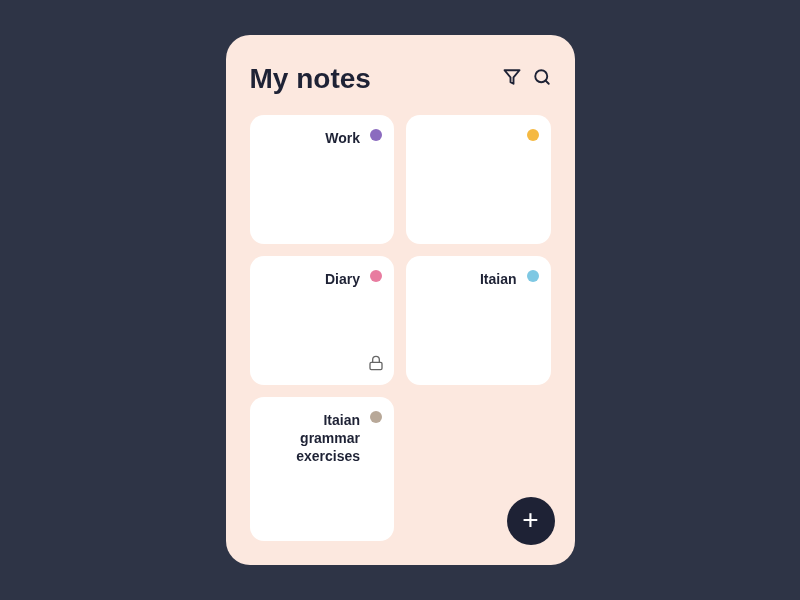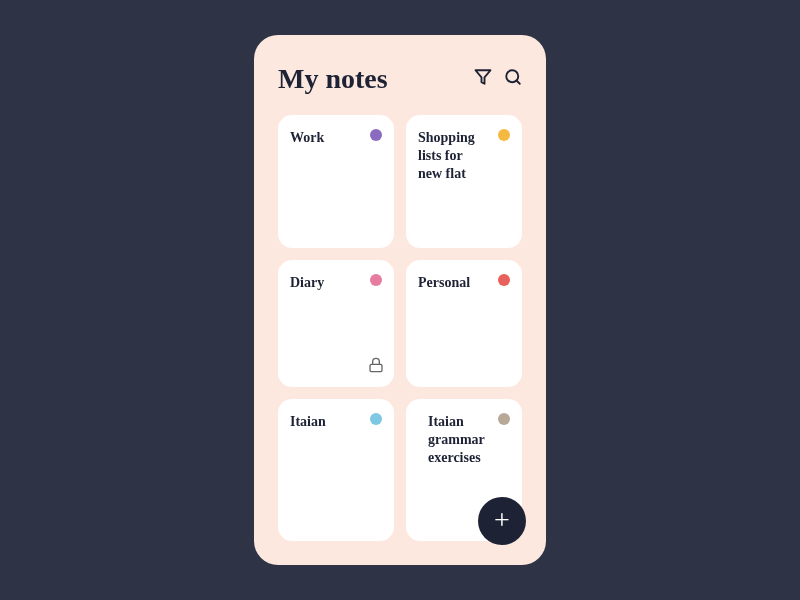--- a/index.html
+++ b/index.html
@@ -7,29 +7,28 @@
       width: 800px;
       height: 600px;
       background-color: #2e3446;
       display: flex;
       align-items: center;
       justify-content: center;
       font-family: -apple-system, BlinkMacSystemFont, 'Segoe UI', sans-serif;
       overflow: hidden;
     }
     .app-container {
-      width: 292px;
+      width: 349px;
       height: 530px;
       background-color: #fce8df;
       border-radius: 24px;
       padding: 28px 24px 24px;
       position: relative;
       display: flex;
       flex-direction: column;
-      font-family: Liberation Serif, serif;
     }
     .header {
       display: flex;
       align-items: center;
       justify-content: space-between;
       margin-bottom: 20px;
     }
     .header-title {
       font-size: 28px;
       font-weight: 800;
@@ -54,20 +53,21 @@
     .note-card {
       background: #ffffff;
       border-radius: 14px;
       padding: 14px 12px 12px;
       position: relative;
       cursor: pointer;
       min-height: 75px;
       display: flex;
       flex-direction: column;
       justify-content: flex-start;
+      text-align: right;
     }
     .note-card-title {
       font-size: 14px;
       font-weight: 700;
       color: #1e2235;
       line-height: 1.3;
       padding-right: 22px;
     }
     .note-dot {
       width: 12px;
@@ -152,39 +152,34 @@
   </div>
 
   <div class="notes-grid">
 
     <div class="note-card">
       <span class="note-card-title">Work</span>
       <span class="note-dot" style="background-color:#8b6bbf;"></span>
     </div>
 
     <div class="note-card">
-      <span class="note-card-title">Shopping lists for new flat</span>
       <span class="note-dot" style="background-color:#f5b942;"></span>
     </div>
 
     <div class="note-card">
       <span class="note-card-title">Diary</span>
       <span class="note-dot" style="background-color:#e87ca0;"></span>
       <span class="note-lock">
         <svg width="16" height="16" viewBox="0 0 24 24" fill="none" stroke="#666" stroke-width="2" stroke-linecap="round" stroke-linejoin="round">
           <rect x="3" y="11" width="18" height="11" rx="2" ry="2"></rect>
           <path d="M7 11V7a5 5 0 0 1 10 0v4"></path>
         </svg>
       </span>
     </div>
 
-    <div class="note-card">
-      <span class="note-card-title">Personal</span>
-      <span class="note-dot" style="background-color:#e8605a;"></span>
-    </div>
 
     <div class="note-card">
       <span class="note-card-title">Itaian</span>
       <span class="note-dot" style="background-color:#7ec8e3;"></span>
     </div>
 
 
     <div class="note-card" style="min-height:90px;padding-left:22px;">
       <span class="note-card-title">Itaian grammar exercises</span>
       <span class="note-dot" style="background-color:#b8a898;"></span>

